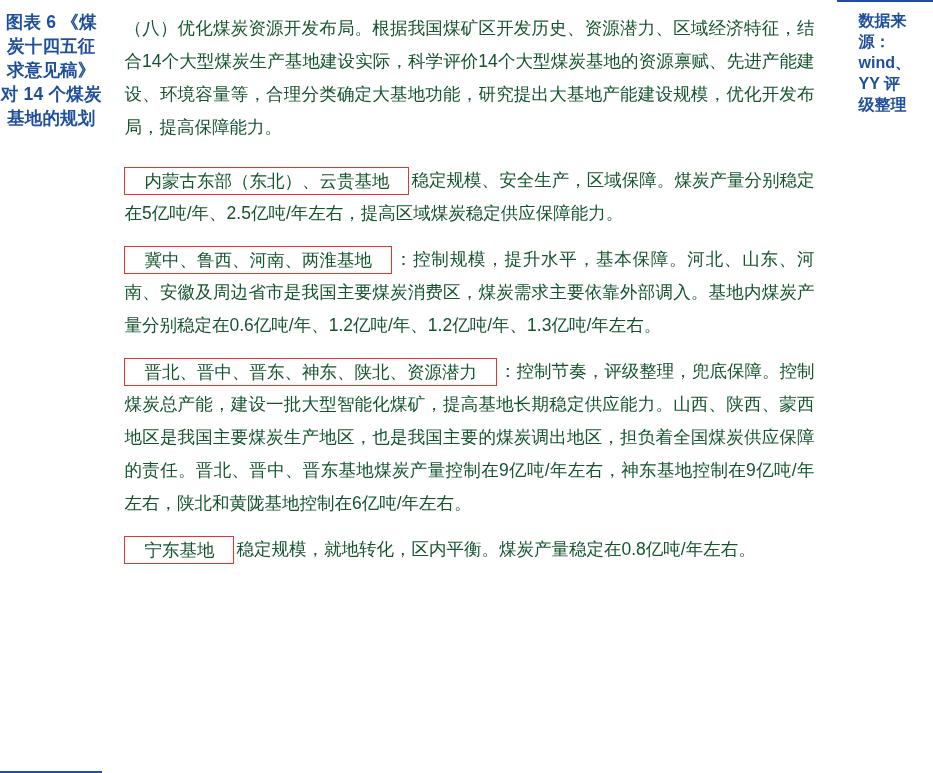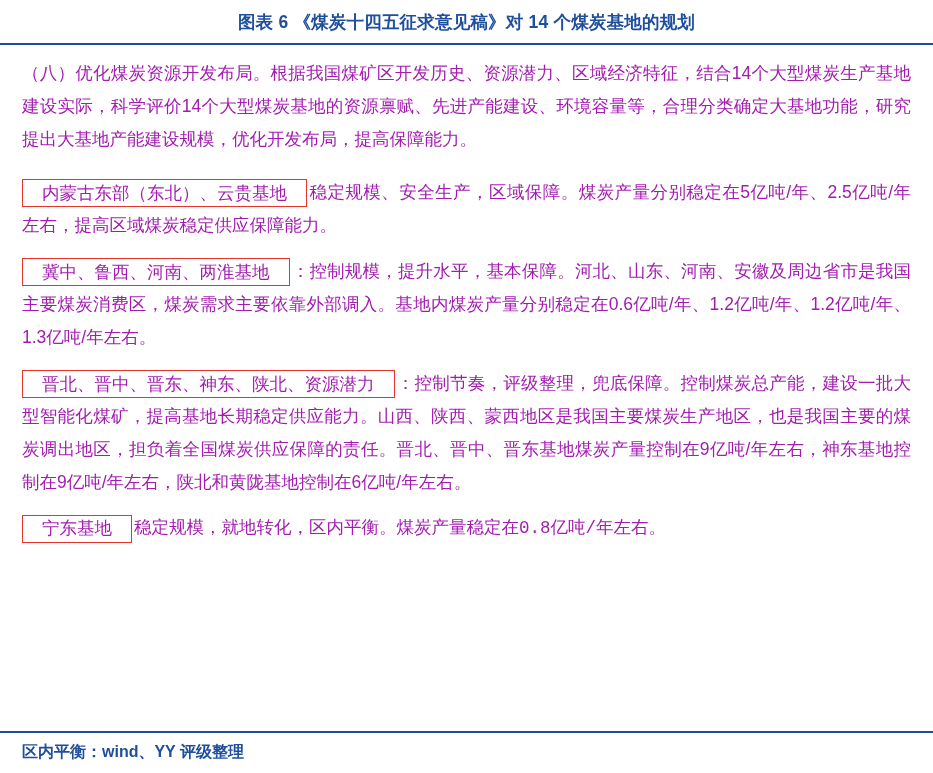--- a/index.html
+++ b/index.html
@@ -13,21 +13,21 @@
     font-family: "Liberation Sans", sans-serif;
     color: #1a1a1a;
     overflow: hidden;
   }
   .page {
     position: relative;
     width: 933px;
     height: 773px;
     box-sizing: border-box;
     display: flex;
-    flex-direction: column;
+    flex-direction: row;
   }
   .title-bar {
     padding: 10px 0 9px 0;
     text-align: center;
     border-bottom: 2px solid #1f4e9c;
   }
   .title-text {
     font-size: 17.5px;
     font-weight: bold;
     color: #1f4e9c;
@@ -35,31 +35,30 @@
   }
   .body-area {
     flex: 1 1 auto;
     padding: 12px 22px 4px 22px;
     box-sizing: border-box;
     overflow: hidden;
   }
   .para {
     font-size: 17.5px;
     line-height: 33px;
-    color: #a21caf;
+    color: #14532d;
     margin: 0 0 13px 0;
     text-align: justify;
     text-justify: inter-ideograph;
   }
   .para.first {
     margin-bottom: 20px;
   }
   .para.last {
     margin-bottom: 12px;
-    font-family: Liberation Mono, monospace;
   }
   .boxed {
     display: inline-block;
     border: 1.6px solid #e8342a;
     padding: 0 19px;
     margin-right: 2px;
     line-height: 26px;
     position: relative;
     top: 1px;
   }
@@ -103,16 +102,16 @@
     </p>
 
 
     <p class="para last">
       <span class="boxed">宁东基地</span><span>稳定规模，就地转化，区内平衡。煤炭产量稳定在0.8亿吨/年左右。</span>
     </p>
 
   </div>
 
   <div class="footer-bar">
-    <span class="footer-text">区内平衡：wind、YY 评级整理</span>
+    <span class="footer-text">数据来源：wind、YY 评级整理</span>
   </div>
 
 </div>
 
 </body></html>

